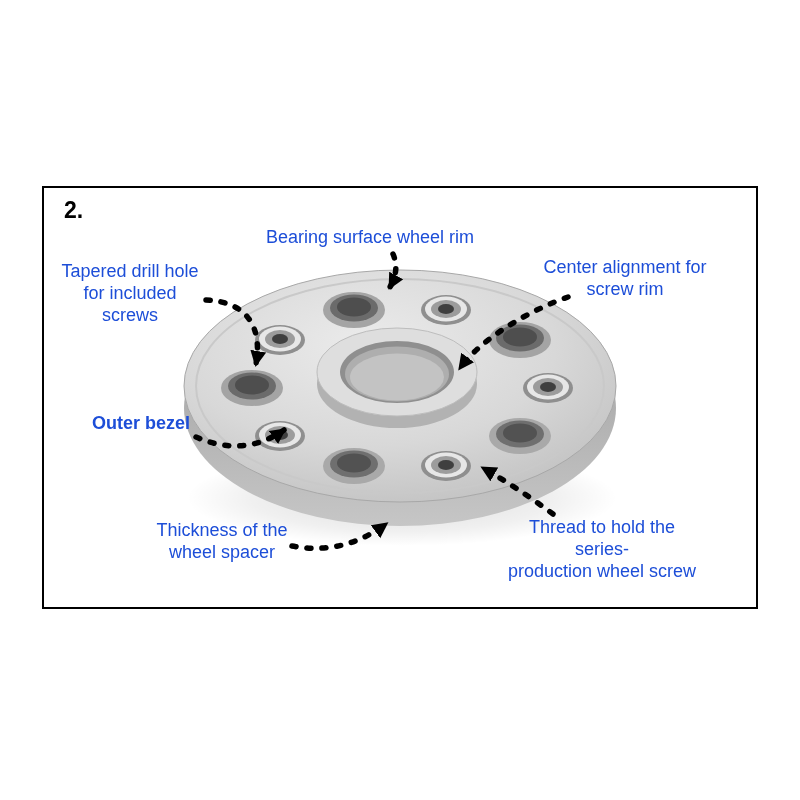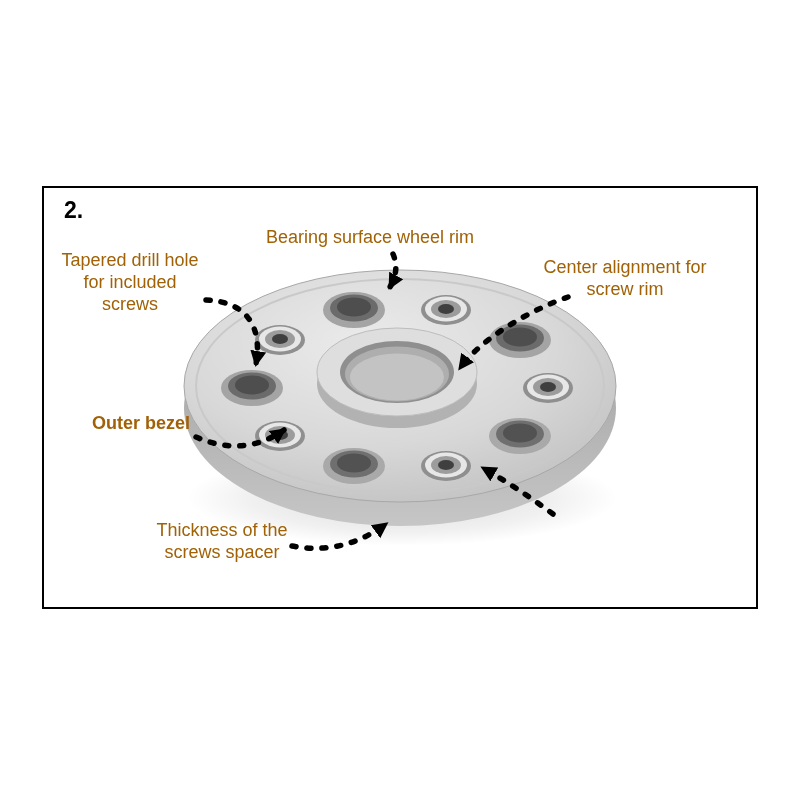--- a/index.html
+++ b/index.html
@@ -27,27 +27,27 @@
   .scene {
     position: absolute;
     left: 0; top: 0;
     width: 800px; height: 800px;
     pointer-events: none;
   }
   .label {
     position: absolute;
     font-size: 18px;
     line-height: 1.22;
-    color: #a16207;
+    color: #1d4ed8;
     text-align: center;
     white-space: pre-line;
     transform: translateX(-50%);
   }
   .lbl-bearing   { left: 370px; top: 227px; }
-  .lbl-tapered   { left: 130px; top: 250px; }
+  .lbl-tapered   { left: 130px; top: 261px; }
   .lbl-center    { left: 625px; top: 257px; }
   .lbl-outer     { left: 141px; top: 413px; font-weight: bold; }
   .lbl-thickness { left: 222px; top: 520px; }
   .lbl-thread    { left: 602px; top: 517px; }
 </style>
 </head>
 <body>
 
 <div class="page">
 
@@ -178,16 +178,18 @@
   <div class="label lbl-tapered">Tapered drill hole
 for included
 screws</div>
 
   <div class="label lbl-center">Center alignment for
 screw rim</div>
 
   <div class="label lbl-outer">Outer bezel</div>
 
   <div class="label lbl-thickness">Thickness of the
-screws spacer</div>
+wheel spacer</div>
 
+  <div class="label lbl-thread">Thread to hold the series-
+production wheel screw</div>
 
 </div>
 
 </body></html>

